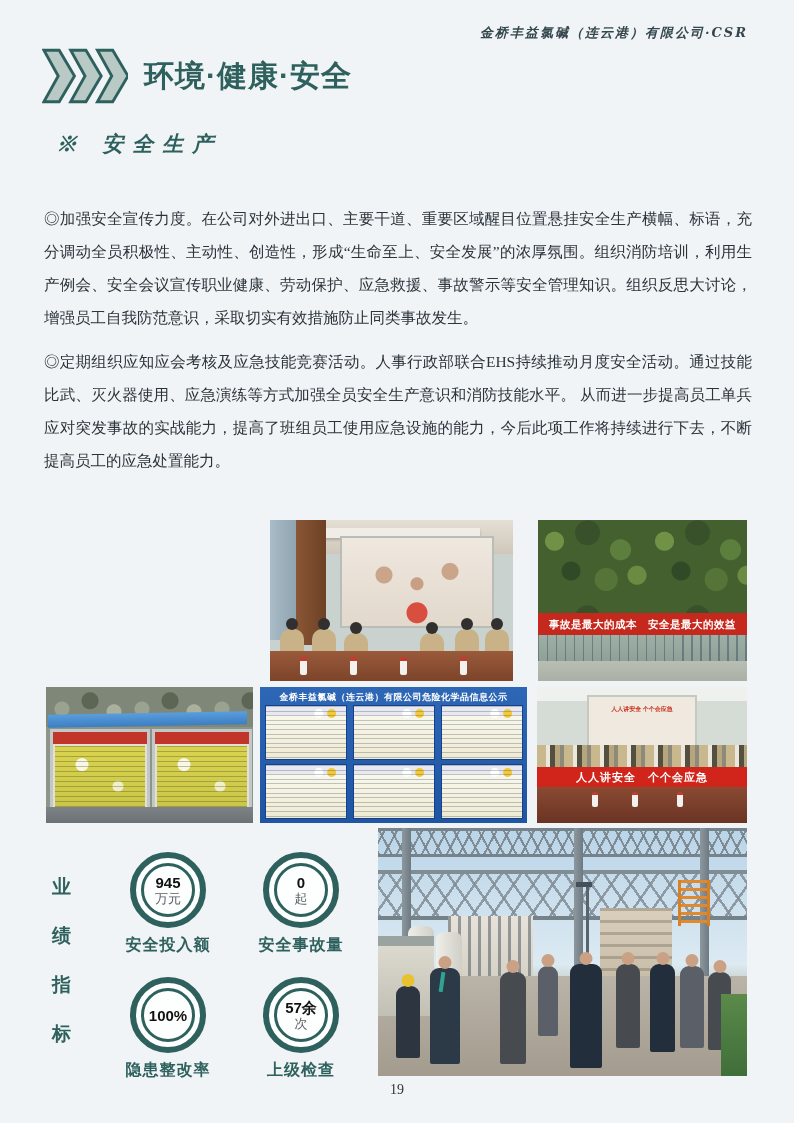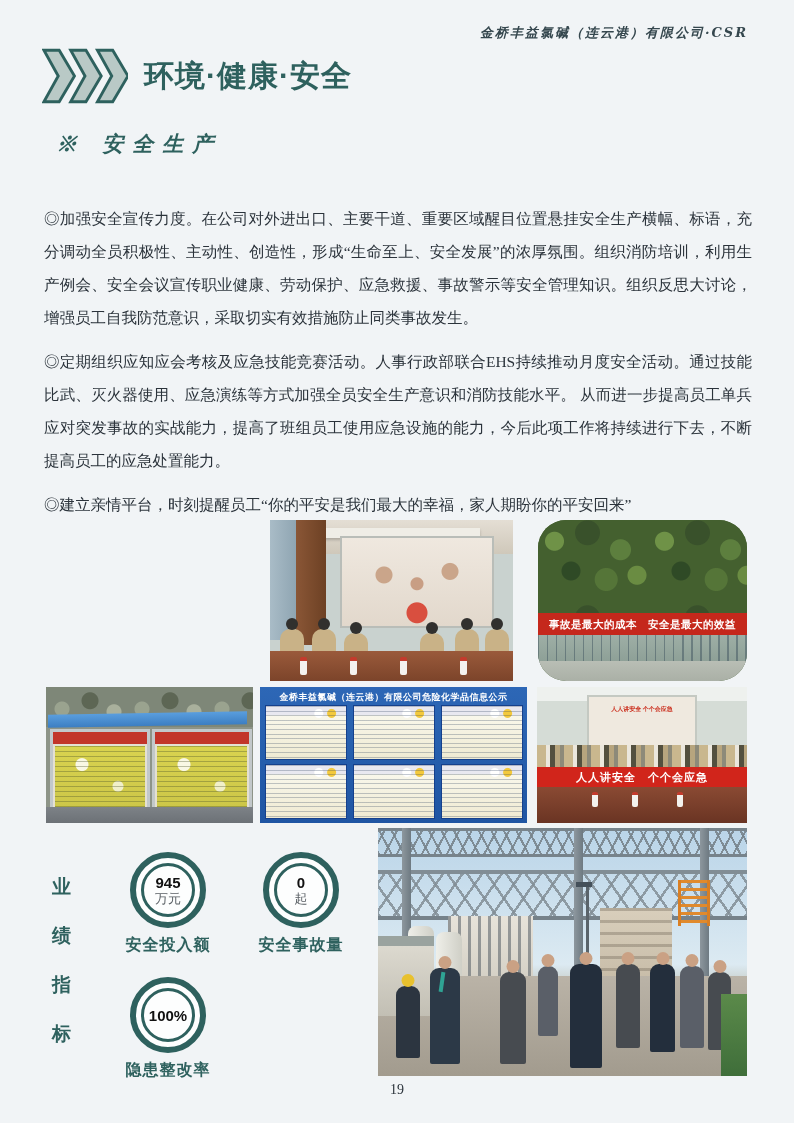--- a/index.html
+++ b/index.html
@@ -46,21 +46,21 @@
       radial-gradient(circle at 72% 38%, #caa58a 0 8px, rgba(0,0,0,0) 9px),
       radial-gradient(ellipse at 50% 85%, #d94f3f 0 10px, rgba(0,0,0,0) 11px),
       linear-gradient(#efe8df,#e2d8cc);
       box-shadow:0 0 0 2px #b9bdb8;}
   .p2-table{bottom:0;left:0;width:100%;height:30px;background:linear-gradient(#9a5a3b,#7c442a);}
   .p2-person{bottom:24px;width:24px;height:28px;border-radius:10px 10px 0 0;background:#c9b287;}
   .p2-person::before{content:"";position:absolute;top:-11px;left:6px;width:12px;height:12px;border-radius:50%;background:#31302e;}
   .p2-bottle{bottom:6px;width:7px;height:14px;background:#f4f2ee;border-top:4px solid #c43a2c;border-radius:2px;}
 
   
-  #photo3{left:538px;top:520px;width:209px;height:161px;background:#4a6436;border-radius:28px;}
+  #photo3{left:538px;top:520px;width:209px;height:161px;background:#4a6436;}
   .p3-trees{top:0;left:0;width:100%;height:95px;background-color:#44602f;background-image:
       radial-gradient(circle at 15% 25%, #6f9247 0 9px, rgba(0,0,0,0) 10px),
       radial-gradient(circle at 45% 15%, #39512b 0 12px, rgba(0,0,0,0) 13px),
       radial-gradient(circle at 75% 35%, #5d7f3e 0 10px, rgba(0,0,0,0) 11px),
       radial-gradient(circle at 30% 60%, #2f4a26 0 9px, rgba(0,0,0,0) 10px),
       radial-gradient(circle at 62% 70%, #557538 0 11px, rgba(0,0,0,0) 12px),
       radial-gradient(circle at 90% 65%, #6a8c42 0 9px, rgba(0,0,0,0) 10px);
       background-size:110px 85px;}
   .p3-banner{top:93px;left:0;width:100%;height:22px;background:#c5281c;color:#fff;font-weight:bold;font-size:10.5px;line-height:22px;text-align:center;letter-spacing:.5px;white-space:nowrap;position:absolute;}
   .p3-fence{top:115px;left:0;width:100%;height:26px;background:
@@ -170,21 +170,20 @@
       <polygon points="58,2 74,2 90,29 74,56 58,56 73,29" fill="#b9c9c6" stroke="#2e615e" stroke-width="3"></polygon>
     </svg>
     <div class="page-title">环境·健康·安全</div>
   </div>
 
   <div class="section-heading">※ 安全生产</div>
 
   <div class="paras">
     <p>◎加强安全宣传力度。在公司对外进出口、主要干道、重要区域醒目位置悬挂安全生产横幅、标语，充分调动全员积极性、主动性、创造性，形成“生命至上、安全发展”的浓厚氛围。组织消防培训，利用生产例会、安全会议宣传职业健康、劳动保护、应急救援、事故警示等安全管理知识。组织反思大讨论，增强员工自我防范意识，采取切实有效措施防止同类事故发生。</p>
     <p>◎定期组织应知应会考核及应急技能竞赛活动。人事行政部联合EHS持续推动月度安全活动。通过技能比武、灭火器使用、应急演练等方式加强全员安全生产意识和消防技能水平。 从而进一步提高员工单兵应对突发事故的实战能力，提高了班组员工使用应急设施的能力，今后此项工作将持续进行下去，不断提高员工的应急处置能力。</p>
-    <p>◎建立亲情平台，时刻提醒员工“你的平安是我们最大的幸福，家人期盼你的平安回来”</p>
   </div>
 
 
   <div id="photo2" class="photo">
     <div class="p2-ceiling"></div>
     <div class="p2-light"></div>
     <div class="p2-window"></div>
     <div class="p2-wood"></div>
     <div class="p2-screen"></div>
     <div class="p2-person" style="left:10px"></div>
@@ -272,20 +271,29 @@
   <div id="ind3" class="indicator">
     <div class="ring-outer">
       <div class="ring-inner">
         <div class="ind-value">100%</div>
         <div class="ind-unit"></div>
       </div>
     </div>
     <div class="ind-label">隐患整改率</div>
   </div>
 
+  <div id="ind4" class="indicator">
+    <div class="ring-outer">
+      <div class="ring-inner">
+        <div class="ind-value">57余</div>
+        <div class="ind-unit">次</div>
+      </div>
+    </div>
+    <div class="ind-label">上级检查</div>
+  </div>
 
   <div id="photo7" class="photo">
     <div class="p7-truss1"></div>
     <div class="p7-truss2"></div>
     <div class="p7-col" style="left:24px"></div>
     <div class="p7-col" style="left:196px"></div>
     <div class="p7-col" style="left:322px"></div>
     <div class="p7-ladder"></div>
     <div class="p7-bldg1"></div>
     <div class="p7-bldg2"></div>

